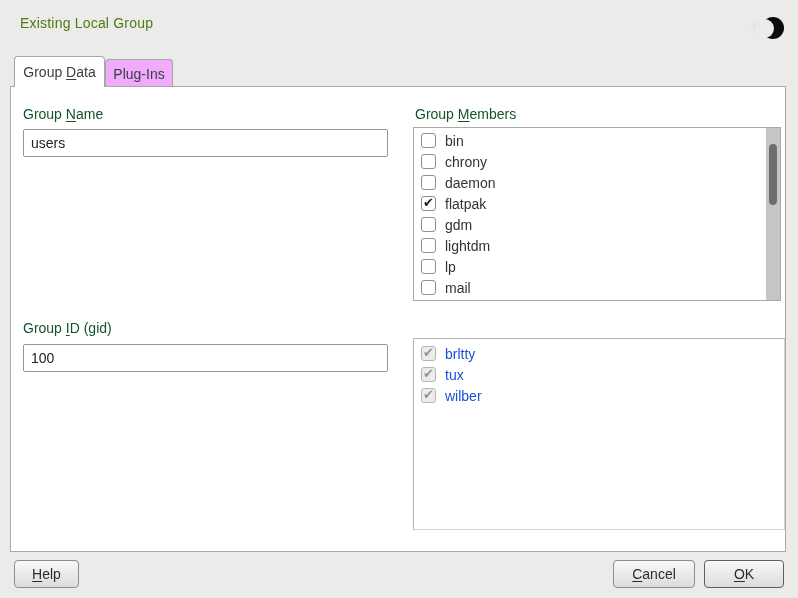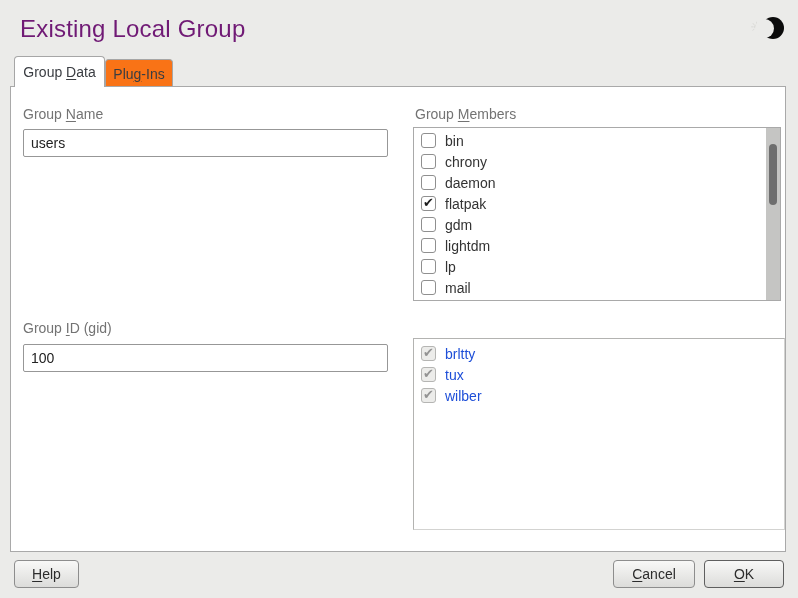--- a/index.html
+++ b/index.html
@@ -8,47 +8,47 @@
     position:relative;
     background:#ebebe9;
     font-family:"Liberation Sans", sans-serif;
     color:#333;
     overflow:hidden;
   }
   .mn { text-decoration:underline; text-decoration-thickness:1px; text-underline-offset:2px; }
 
   .title {
     position:absolute; left:20px; top:15px;
-    font-size:24px; font-weight:500; color:#701a75; letter-spacing:0.2px;
+    font-size:14px; font-weight:500; color:#4d7c0f; letter-spacing:0.2px;
   }
 
   
   .hdr-icon { position:absolute; left:750px; top:15px; width:34px; height:27px; }
   .sun { position:absolute; left:0; top:4px; font-size:14px; color:#d6d6d3; }
   .crescent { position:absolute; right:0; top:2px; width:22px; height:22px; background:#0b0b0b; border-radius:50%; }
   .crescent::before {
     content:""; position:absolute; width:19px; height:19px; border-radius:50%;
     background:#ebebe9; left:-7px; top:1.5px;
   }
 
   
   .tab {
     position:absolute; border:1px solid #a6a6a6; border-bottom:none;
     border-radius:4px 4px 0 0; font-size:14px; color:#3a3d42;
     display:flex; align-items:center; justify-content:center; cursor:default;text-align:right;
   }
   .tab.active { left:14px; top:56px; width:91px; height:31px; background:#ffffff; z-index:3; }
-  .tab.inactive { left:105px; top:59px; width:68px; height:28px; background:#f97316; z-index:1; }
+  .tab.inactive { left:105px; top:59px; width:68px; height:28px; background:#f0abfc; z-index:1; }
 
   
   .panel {
     position:absolute; left:10px; top:86px; width:776px; height:466px;
     background:#ffffff; border:1px solid #a9a9a9; z-index:2;
   }
-  .field-label { position:absolute; font-size:14px; color:#737373; }
+  .field-label { position:absolute; font-size:14px; color:#14532d; }
   #group-name-label    { left:12px;  top:19px; }
   #group-members-label { left:404px; top:19px; }
   #group-id-label      { left:12px;  top:233px; }
 
   input.text {
     position:absolute; height:28px; border:1px solid #979797; border-radius:2px;
     font-family:"Liberation Sans", sans-serif; font-size:14px; color:#222;
     padding:0 7px; background:#fff; outline:none;
   }
   #group-name-input { left:12px; top:42px;  width:365px; }

